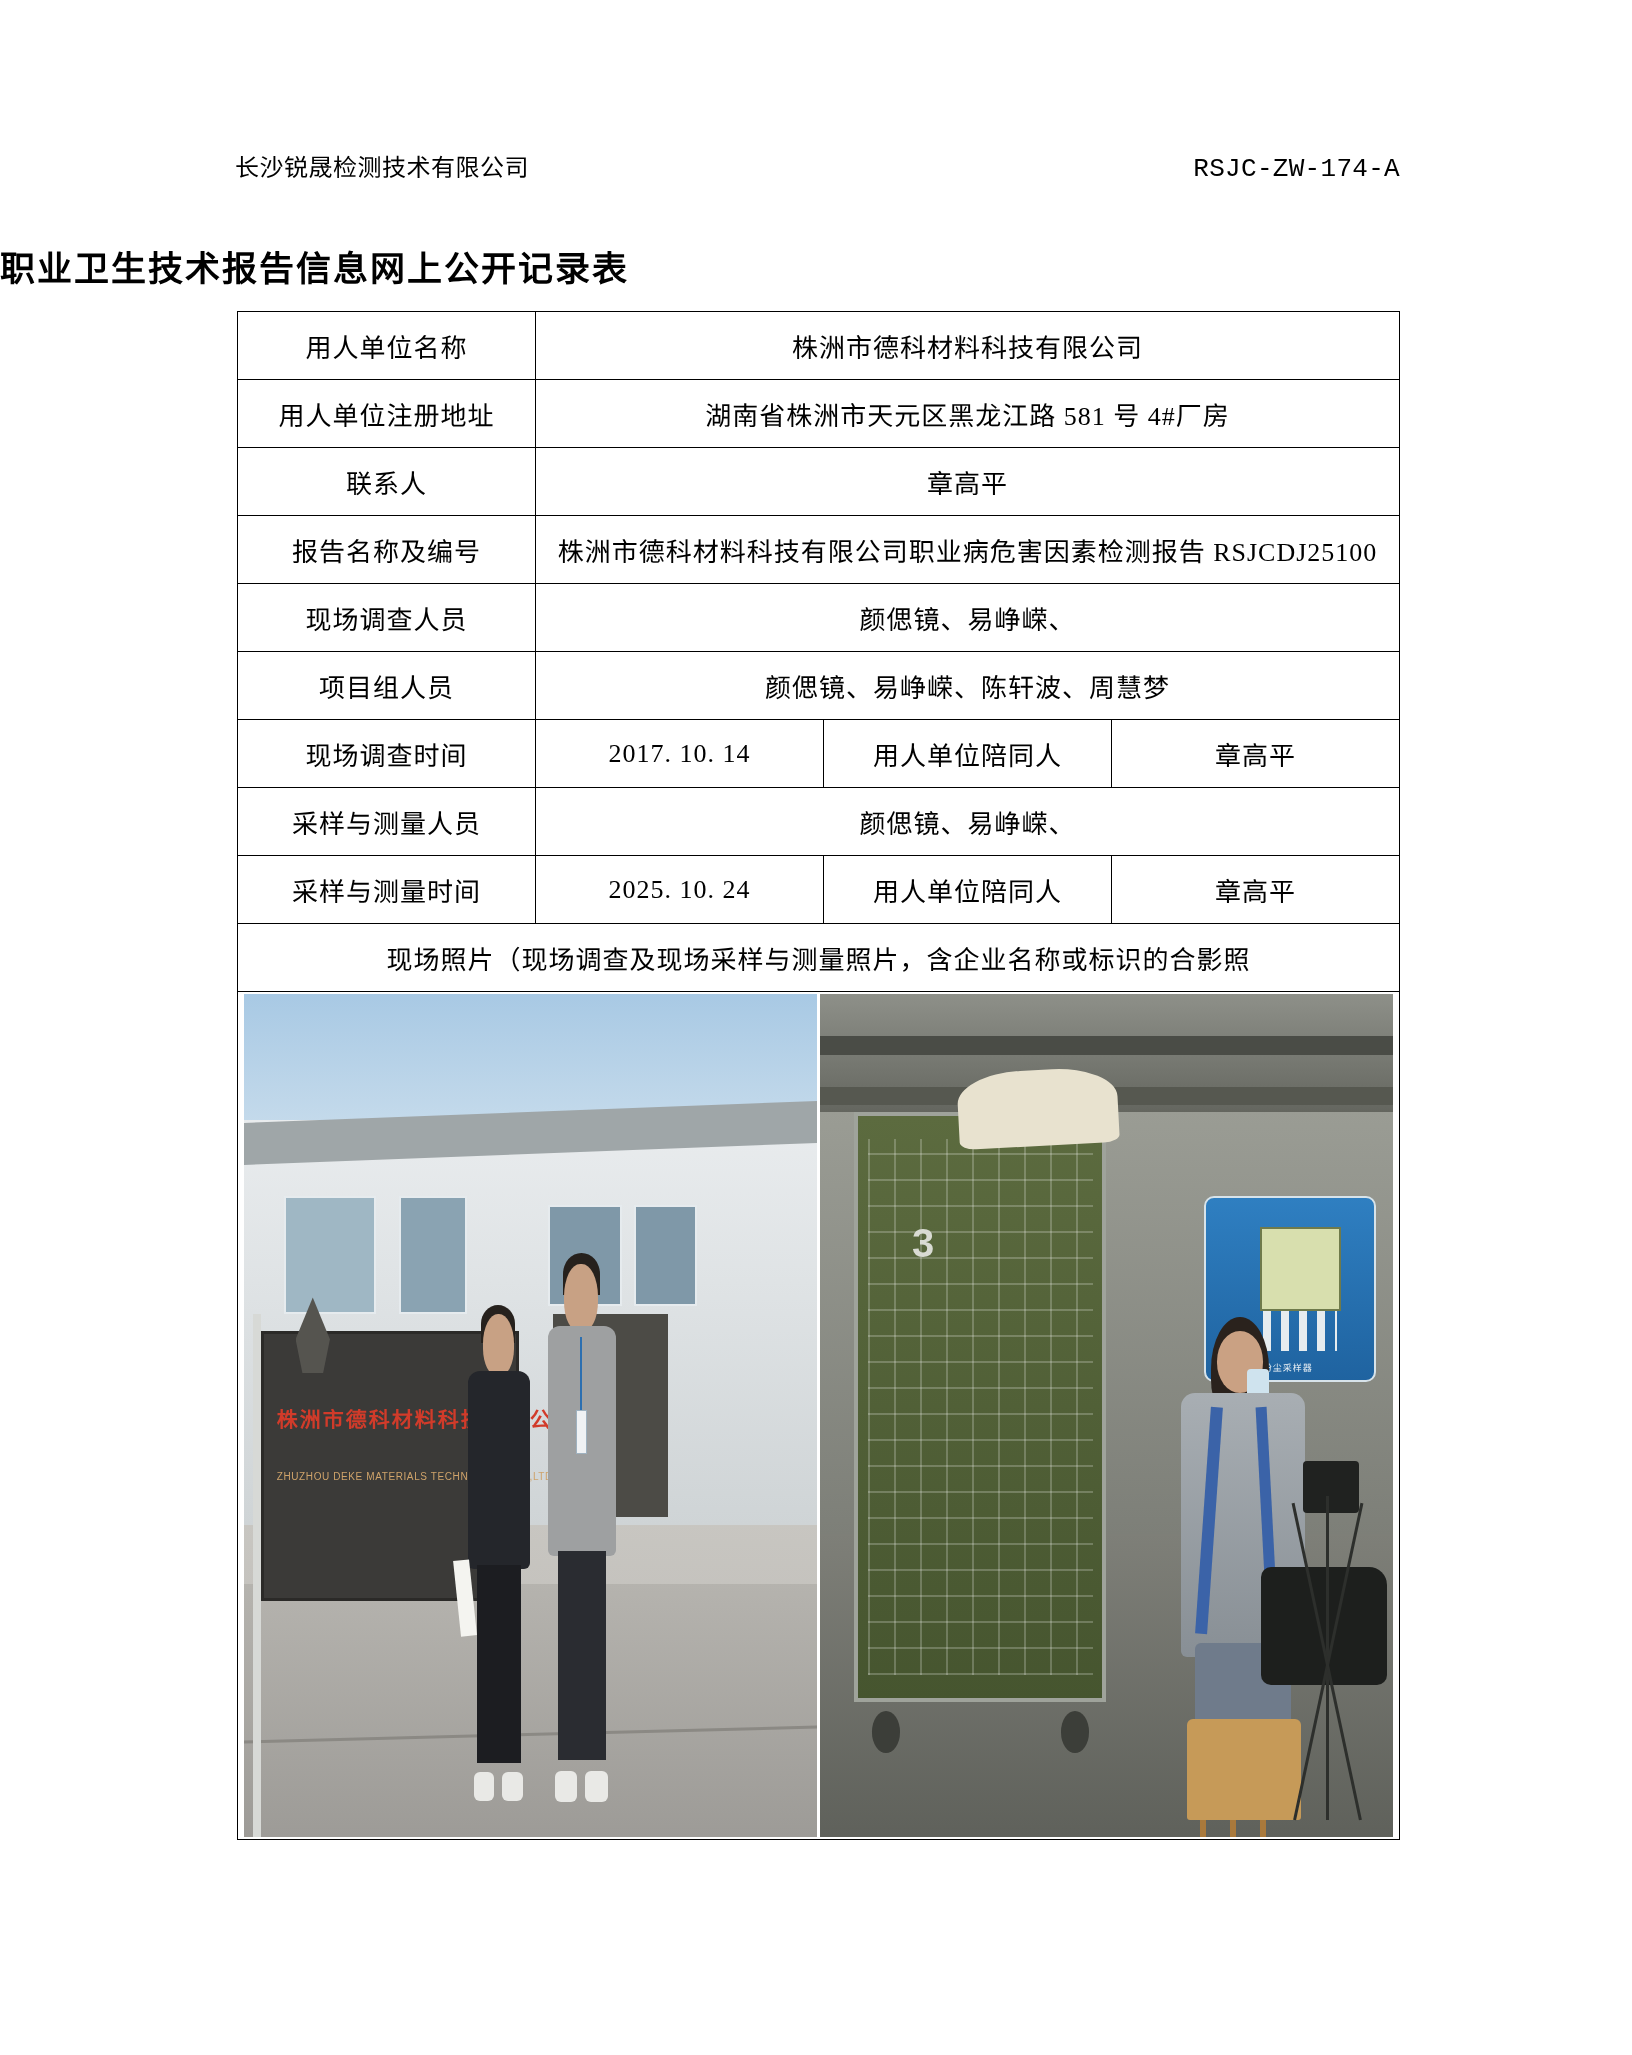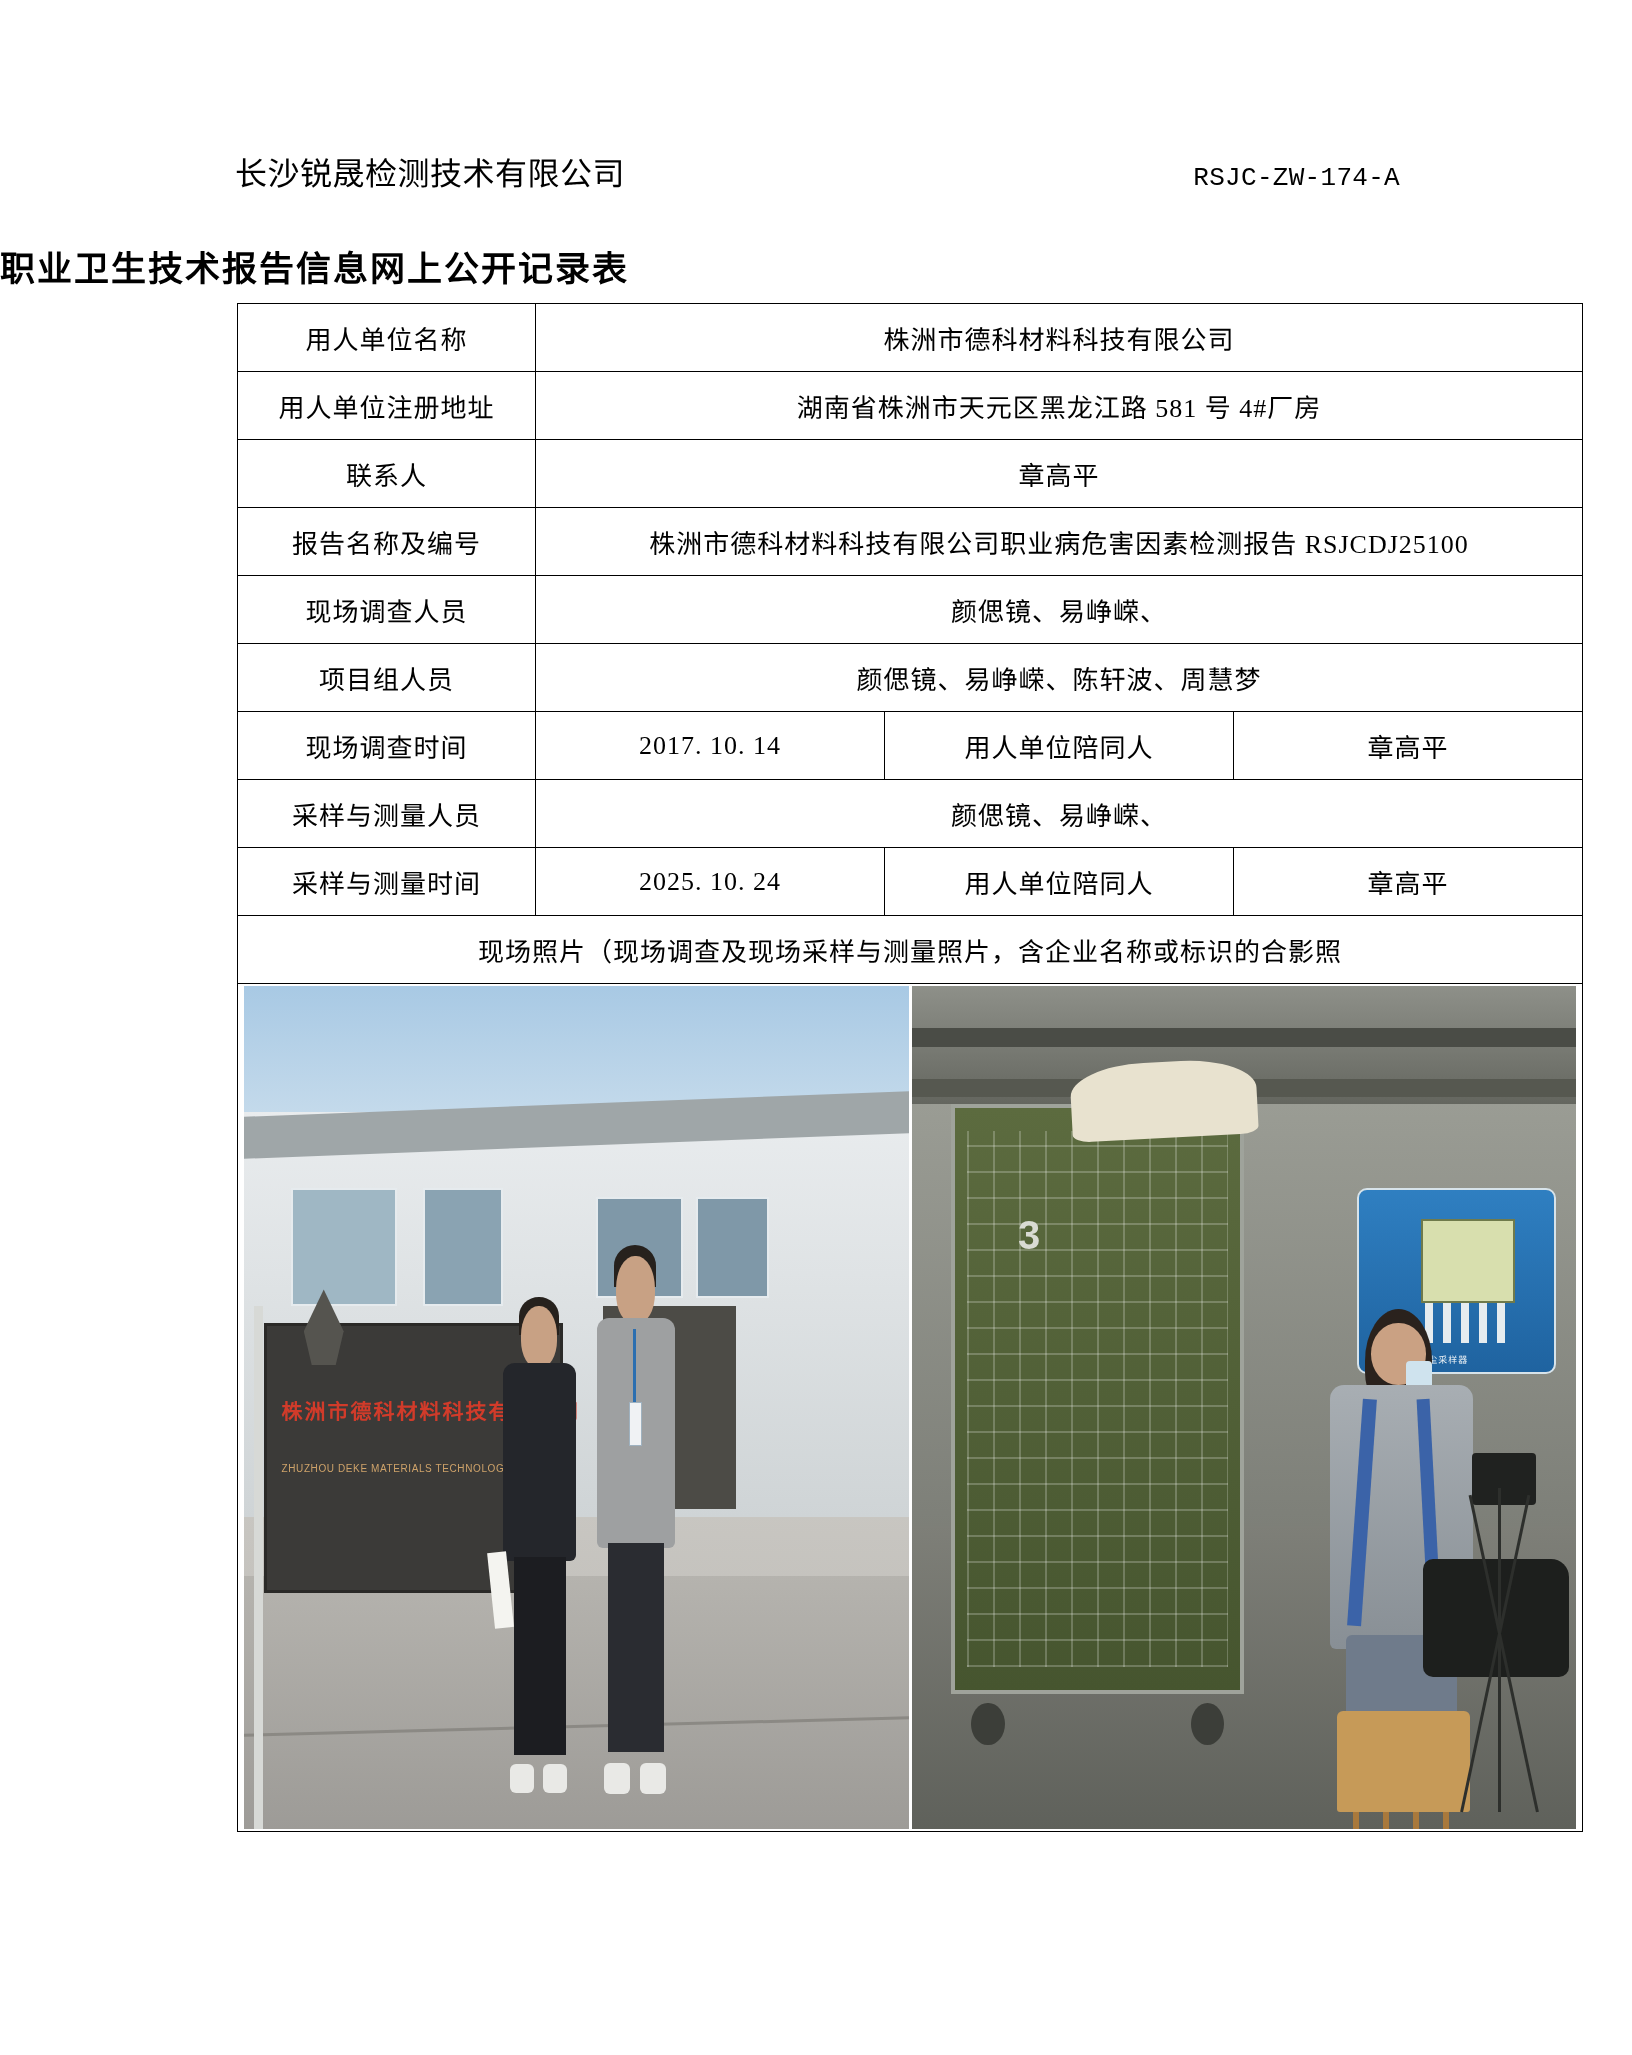--- a/index.html
+++ b/index.html
@@ -28,44 +28,44 @@
     top: 148px;
     left: 235px;
     width: 1165px;
     display: flex;
     justify-content: space-between;
     align-items: baseline;
     font-size: 26px;
   }
   .doc-header .company {
     font-family: "Liberation Serif", "DejaVu Serif", serif;
-    font-size: 32px;
+    font-size: 24px;
     letter-spacing: 0.5px;
   }
   .doc-header .code {
     font-family: Liberation Mono, monospace;
     font-size: 26px;
     letter-spacing: 0.3px;
   }
   
   .doc-title {
     position: absolute;
     top: 240px;
     left: 0;
     width: 1632px;
     font-size: 35px;
     font-weight: bold;
     letter-spacing: 2px;
   }
   
   .tbl-wrap {
     position: absolute;
-    top: 303px;
+    top: 311px;
     left: 237px;
-    width: 1346px;
+    width: 1163px;
   }
   table.main {
     border-collapse: collapse;
     width: 100%;
     table-layout: fixed;
   }
   table.main td {
     border: 1.4px solid #000;
     height: 68px;
     font-size: 26px;

